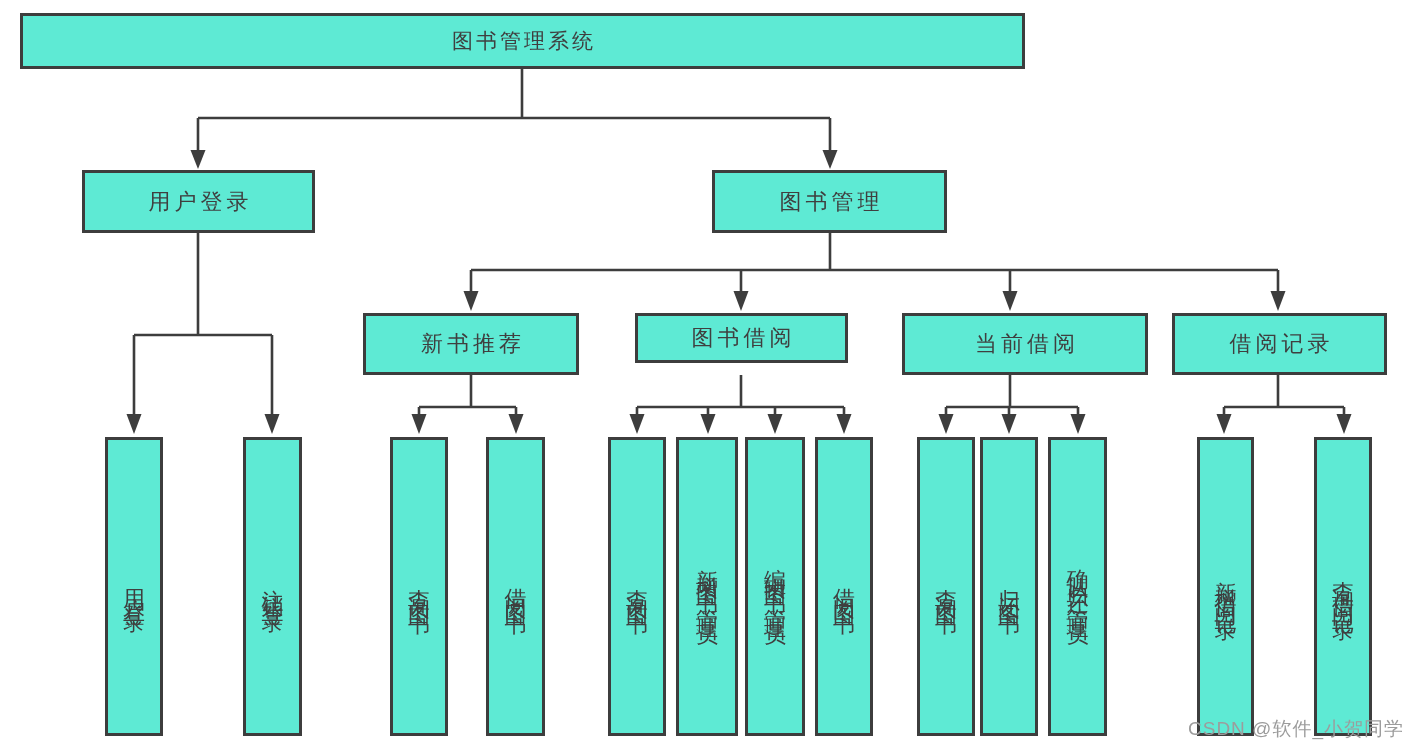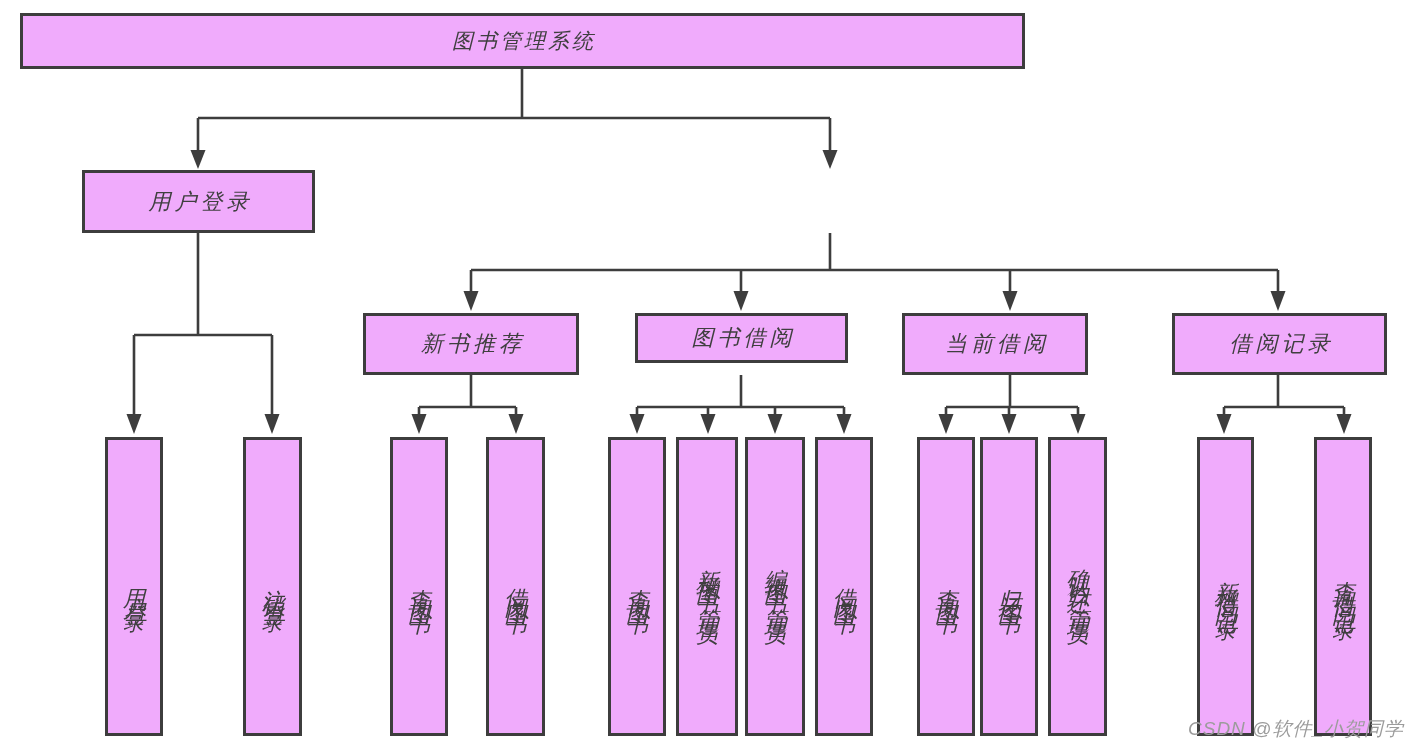--- a/index.html
+++ b/index.html
@@ -29,26 +29,25 @@
     stroke-width: 2.6;
   }
   .connectors polygon {
     fill: #3d3d3d;
     stroke: none;
   }
   .node {
     position: absolute;
     box-sizing: border-box;
     border: 3px solid #3d3d3d;
-    background: #f0abfc;
+    background: #5eead4;
     display: flex;
     align-items: center;
     justify-content: center;
     color: #3f3f3f;
-    font-style: italic;
   }
   .node.root span {
     font-size: 21px;
     letter-spacing: 3px;
     text-indent: 3px;
   }
   .node.hbox span {
     font-size: 22px;
     letter-spacing: 4px;
     text-indent: 4px;
@@ -59,21 +58,20 @@
     letter-spacing: 8px;
   }
   .watermark {
     position: absolute;
     left: 1188px;
     top: 716px;
     font-size: 19px;
     color: #9c9c9c;
     letter-spacing: 1px;
     white-space: nowrap;
-    font-style: italic;
   }
 </style>
 </head>
 <body>
 
 <div class="stage">
 
   <svg class="connectors" width="1405" height="747" viewBox="0 0 1405 747">
 
     <g>
@@ -124,28 +122,31 @@
     </g>
   </svg>
 
   <div class="node root" style="left:20px; top:13px; width:1005px; height:56px;">
     <span>图书管理系统</span>
   </div>
 
   <div class="node hbox" style="left:82px; top:170px; width:233px; height:63px;">
     <span>用户登录</span>
   </div>
+  <div class="node hbox" style="left:712px; top:170px; width:235px; height:63px;">
+    <span>图书管理</span>
+  </div>
 
   <div class="node hbox" style="left:363px; top:313px; width:216px; height:62px;text-align:center;">
     <span>新书推荐</span>
   </div>
   <div class="node hbox" style="left:635px; top:313px; width:213px; height:50px;">
     <span>图书借阅</span>
   </div>
-  <div class="node hbox" style="left:902px; top:313px; width:186px; height:62px;">
+  <div class="node hbox" style="left:902px; top:313px; width:246px; height:62px;">
     <span>当前借阅</span>
   </div>
   <div class="node hbox" style="left:1172px; top:313px; width:215px; height:62px;">
     <span>借阅记录</span>
   </div>
 
   <div class="node vbox" style="left:105px; top:437px; width:58px; height:299px;">
     <span>用户登录</span>
   </div>
   <div class="node vbox" style="left:243px; top:437px; width:59px; height:299px;">

